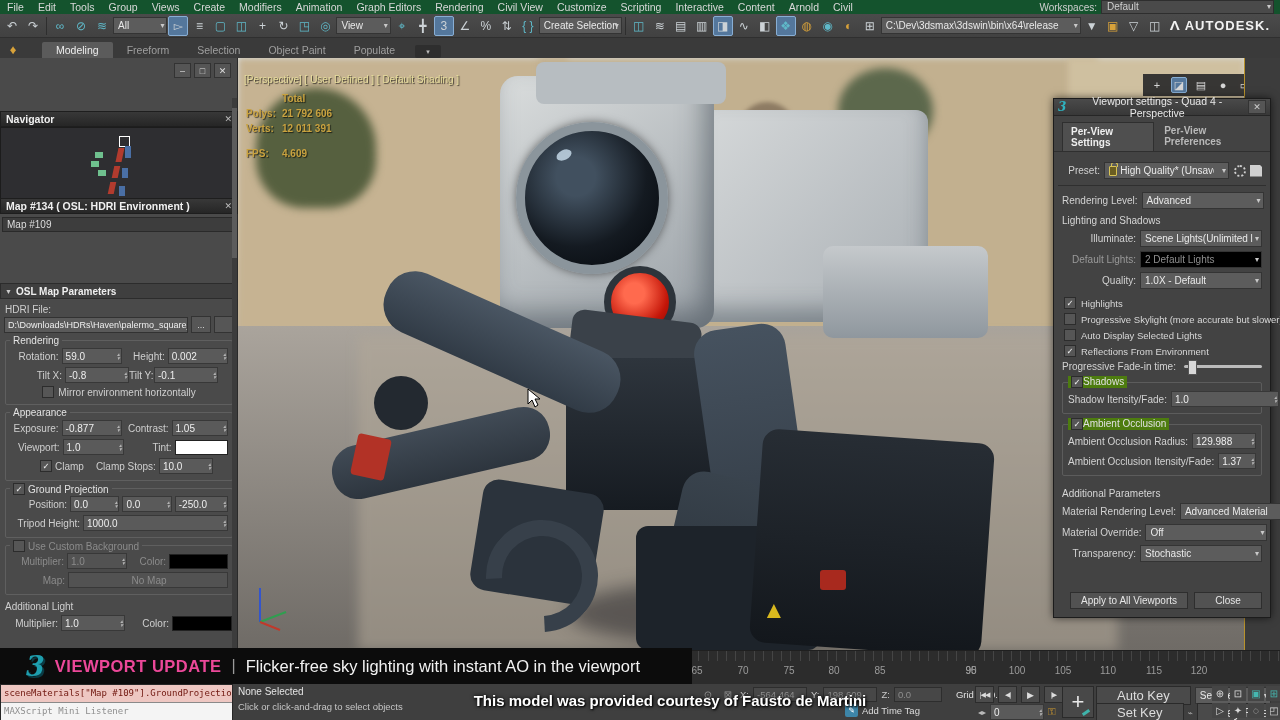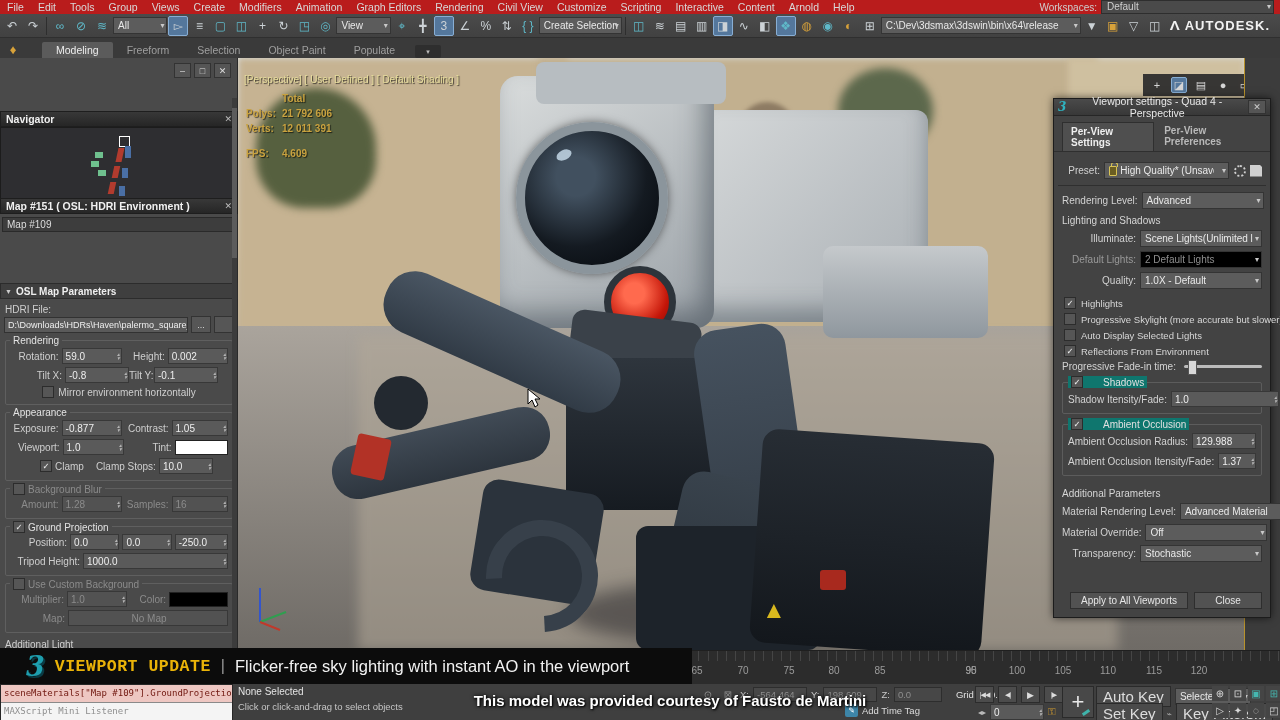--- a/index.html
+++ b/index.html
@@ -1,18 +1,18 @@
 <!DOCTYPE html>
 <html><head>
 <meta charset="utf-8">
 <style>
   html,body{margin:0;padding:0;background:#222;}
   #app{position:relative;width:1280px;height:720px;background:#3c3c3c;font-family:"Liberation Sans",sans-serif;overflow:hidden;color:#ddd;}
   
-  .menubar{position:absolute;left:0;top:0;width:1280px;height:14px;background:#b91c1c;display:flex;align-items:center;font-size:10.5px;color:#d8d8d8;z-index:5;}
+  .menubar{position:absolute;left:0;top:0;width:1280px;height:14px;background:#14532d;display:flex;align-items:center;font-size:10.5px;color:#d8d8d8;z-index:5;}
   .menubar .mi{padding:0 7px;cursor:default;}
   .menubar .sp{flex:1;}
   .ws{display:flex;align-items:center;gap:4px;margin-right:6px;font-size:10px;color:#cfcfcf;}
   .ws .wsdd{background:#4a4a4a;border:1px solid #2e2e2e;padding:0 16px 0 5px;height:12px;line-height:12px;position:relative;min-width:150px;}
   .dd{position:relative;background:#5c5c5c;border:1px solid #343434;color:#e9e9e9;font-size:10px;height:15px;line-height:15px;padding:0 14px 0 4px;white-space:nowrap;overflow:hidden;}
   .dd::after,.wsdd::after{content:"▾";position:absolute;right:2px;top:0;font-size:8px;color:#c9c9c9;}
   
   .maintb{position:absolute;left:0;top:14px;width:1280px;height:24px;background:linear-gradient(#4b4b4b,#414141);display:flex;align-items:center;gap:1px;padding:0 2px;z-index:5;border-bottom:1px solid #2f2f2f;box-sizing:border-box;}
   .tbi{width:20px;height:20px;display:flex;align-items:center;justify-content:center;font-size:12px;color:#ccd2d6;flex:0 0 auto;}
   .tbi.teal{color:#5fb9c9;}
@@ -86,51 +86,51 @@
   .dtab{padding:3px 8px;color:#b9b9b9;font-size:10px;font-weight:bold;}
   .dtab.act{background:#4f4f4f;border:1px solid #2f2f2f;border-bottom:none;color:#efefef;}
   .drow{display:flex;align-items:center;margin:4px 8px;}
   .dlab{flex:1;text-align:right;padding-right:4px;color:#d2d2d2;white-space:nowrap;}
   .dval{width:102px;flex:0 0 auto;}
   .dsec{margin:6px 8px 2px;color:#d6d6d6;}
   .dchk{display:flex;align-items:center;gap:5px;margin:4px 10px;color:#d8d8d8;white-space:nowrap;font-size:9.5px;}
   .slider{flex:1;height:3px;background:#bbb;border-radius:2px;position:relative;margin-left:4px;}
   .slider .h{position:absolute;left:4px;top:-5px;width:7px;height:13px;background:#d8d8d8;border:1px solid #555;}
   .dfs{border:1px solid #5c5c5c;border-radius:2px;margin:10px 8px 2px;padding:6px 5px 4px;position:relative;}
-  .dfs>.lg{position:absolute;top:-7px;left:5px;background:#0f766e;padding:0 3px;display:flex;gap:20px;align-items:center;color:#e0e0e0;}
+  .dfs>.lg{position:absolute;top:-7px;left:5px;background:#4d7c0f;padding:0 3px;display:flex;gap:0;align-items:flex-start;color:#e0e0e0;}
   .dbtns{position:absolute;left:0;bottom:8px;width:100%;display:flex;justify-content:flex-end;gap:6px;padding-right:8px;box-sizing:border-box;}
   .btn{background:#525252;border:1px solid #2e2e2e;color:#e6e6e6;font-size:10px;padding:2px 10px;}
   .lock{display:inline-block;width:9px;height:8px;border:1px solid #d8c355;border-radius:1px;position:relative;margin-right:3px;background:#6b5e22;}
   .lock::before{content:"";position:absolute;left:1px;top:-5px;width:5px;height:4px;border:1px solid #d8c355;border-bottom:none;border-radius:3px 3px 0 0;}
   .gear{width:12px;height:12px;border:2px dotted #cfcfcf;border-radius:50%;box-sizing:border-box;}
   .floppy{width:12px;height:12px;background:#d0d0d0;clip-path:polygon(0 0,80% 0,100% 20%,100% 100%,0 100%);position:relative;}
   
   .timeline{position:absolute;left:0;top:650px;width:1280px;height:34px;background:#2c2c2c;z-index:10;border-top:1px solid #1f1f1f;box-sizing:border-box;}
   .ticks{position:absolute;left:680px;top:0;width:600px;height:10px;background:repeating-linear-gradient(90deg,#454545 0 1px,transparent 1px 9.2px);}
   .tick{position:absolute;top:14px;font-size:10px;color:#9b9b9b;transform:translateX(-50%);}
   
   .banner{position:absolute;left:0;top:648px;width:692px;height:36px;background:#0c0c0c;z-index:40;display:flex;align-items:center;gap:10px;padding-left:26px;box-sizing:border-box;}
   .blogo{font-family:"DejaVu Serif",serif;font-style:italic;font-weight:bold;font-size:27px;color:#1e9eae;text-shadow:2px 2px 0 #0a3b44;}
-  .btitle{color:#eab308;font-weight:bold;font-size:16.5px;letter-spacing:.5px;white-space:nowrap;font-family:Liberation Mono, monospace;}
+  .btitle{color:#ec4899;font-weight:bold;font-size:16.5px;letter-spacing:.5px;white-space:nowrap;}
   .bsep{color:#9a9a9a;font-size:16px;}
   .bsub{color:#f2f2f2;font-size:16.5px;white-space:nowrap;}
   
   .statusbar{position:absolute;left:0;top:684px;width:1280px;height:36px;background:#3f3f3f;z-index:20;font-size:10px;}
   .mxl{position:absolute;left:0;top:0;width:233px;height:36px;border:1px solid #262626;box-sizing:border-box;}
   .mxl .pink{height:17px;background:#eec7c2;color:#70170f;font-family:"DejaVu Sans Mono",monospace;font-size:9px;line-height:17px;padding:0 3px;white-space:nowrap;overflow:hidden;border-bottom:1px solid #8a8a8a;}
   .mxl .white{height:17px;background:#f4f4f4;color:#8f8f8f;font-family:"DejaVu Sans Mono",monospace;font-size:9px;line-height:17px;padding:0 3px;}
   .prompts{position:absolute;left:238px;top:2px;width:300px;}
   .prompts .l1{color:#e3e3e3;font-size:10px;}
   .prompts .l2{color:#c6c6c6;font-size:9.5px;margin-top:4px;}
   .caption{position:absolute;left:50%;top:8px;transform:translateX(-50%);margin-left:30px;color:#fff;font-weight:bold;font-size:15px;text-shadow:1px 1px 2px #000,0 0 4px #000;z-index:50;white-space:nowrap;}
   .coordlab{color:#c9c9c9;font-size:9.5px;}
   .coordfield{background:#474747;border:1px solid #2d2d2d;color:#8d8d8d;height:13px;line-height:13px;padding:0 3px;font-size:9.5px;}
   .sb{position:absolute;display:flex;align-items:center;gap:4px;}
   .pbtn{width:17px;height:15px;background:#4c4c4c;border:1px solid #2c2c2c;color:#ddd;display:flex;align-items:center;justify-content:center;font-size:7px;letter-spacing:-1px;}
-  .kbtn{background:#4a4a4a;border:1px solid #2a2a2a;color:#ddd;font-size:15px;padding:1px 6px;white-space:nowrap;}
+  .kbtn{background:#4a4a4a;border:1px solid #2a2a2a;color:#ddd;font-size:13px;padding:1px 20px;white-space:nowrap;}
   .navico{width:16px;height:15px;background:#454545;display:flex;align-items:center;justify-content:center;color:#d8d8d8;font-size:10px;}
   .navico.teal{color:#45b7b0;}
   .bigplus{position:absolute;left:1062px;top:2px;width:30px;height:30px;background:#484848;border:1px solid #2a2a2a;color:#e8e8e8;font-size:22px;display:flex;align-items:center;justify-content:center;}
   .bigplus::after{content:"";position:absolute;right:3px;bottom:3px;width:8px;height:3px;background:#3fb3ab;transform:rotate(-35deg);}
   .ttag{width:13px;height:13px;background:#3d85a8;border-radius:2px;display:inline-flex;align-items:center;justify-content:center;color:#fff;font-size:8px;}
 </style>
 </head>
 <body>
 
 <div id="app">
@@ -145,21 +145,21 @@
     <span class="mi">Modifiers</span>
     <span class="mi">Animation</span>
     <span class="mi">Graph Editors</span>
     <span class="mi">Rendering</span>
     <span class="mi">Civil View</span>
     <span class="mi">Customize</span>
     <span class="mi">Scripting</span>
     <span class="mi">Interactive</span>
     <span class="mi">Content</span>
     <span class="mi">Arnold</span>
-    <span class="mi">Help</span>
+    <span class="mi">Civil</span>
     <span class="sp"></span>
     <span class="ws">
       <span>Workspaces:</span>
       <span class="wsdd">Default</span>
     </span>
   </div>
 
   <div class="maintb">
     <span class="tbi">↶</span>
     <span class="tbi">↷</span>
@@ -319,21 +319,21 @@
         <div class="node" style="left:116px;top:20px;width:6px;height:14px;background:#b23b2e;transform:skewX(-12deg)"></div>
         <div class="node" style="left:124px;top:18px;width:6px;height:12px;background:#4a6fa5"></div>
         <div class="node" style="left:112px;top:38px;width:6px;height:12px;background:#b23b2e;transform:skewX(-12deg)"></div>
         <div class="node" style="left:121px;top:40px;width:6px;height:10px;background:#4a6fa5"></div>
         <div class="node" style="left:108px;top:54px;width:6px;height:12px;background:#b23b2e;transform:skewX(-12deg)"></div>
         <div class="node" style="left:118px;top:58px;width:6px;height:10px;background:#4a6fa5"></div>
       </div>
     </div>
     <div class="mapwrap">
       <div class="phead">
-        <span>Map #151  ( OSL: HDRI Environment )</span>
+        <span>Map #134  ( OSL: HDRI Environment )</span>
         <span class="x">✕</span>
       </div>
       <div class="namefield">Map #109</div>
     </div>
     <div class="rollout">
       <div class="rollhead">
         <span class="tri">▼</span>
         <span>OSL Map Parameters</span>
       </div>
       <div class="rollbody">
@@ -397,38 +397,20 @@
             <span class="plab" style="width:50px">Tint:</span>
             <span class="swatch" style="width:54px;background:#fff"></span>
           </div>
           <div class="prow">
             <span style="width:30px"></span>
             <span class="cb on"></span>
             <span class="lbl" style="margin-left:3px">Clamp</span>
             <span class="plab" style="width:66px;margin-left:6px">Clamp Stops:</span>
             <span class="spn" style="width:48px">
                 <span class="v">10.0</span>
-                <i class="ar"></i>
-              </span>
-          </div>
-        </div>
-        <div class="fs dis">
-          <span class="lg">
-              <span class="cb"></span>
-              <span>Background Blur</span>
-            </span>
-          <div class="prow">
-            <span class="plab" style="width:52px">Amount:</span>
-            <span class="spn" style="width:58px">
-                <span class="v">1.28</span>
-                <i class="ar"></i>
-              </span>
-            <span class="plab" style="width:50px">Samples:</span>
-            <span class="spn" style="width:54px">
-                <span class="v">16</span>
                 <i class="ar"></i>
               </span>
           </div>
         </div>
         <div class="fs">
           <span class="lg">
               <span class="cb on"></span>
               <span>Ground Projection</span>
             </span>
           <div class="prow">

